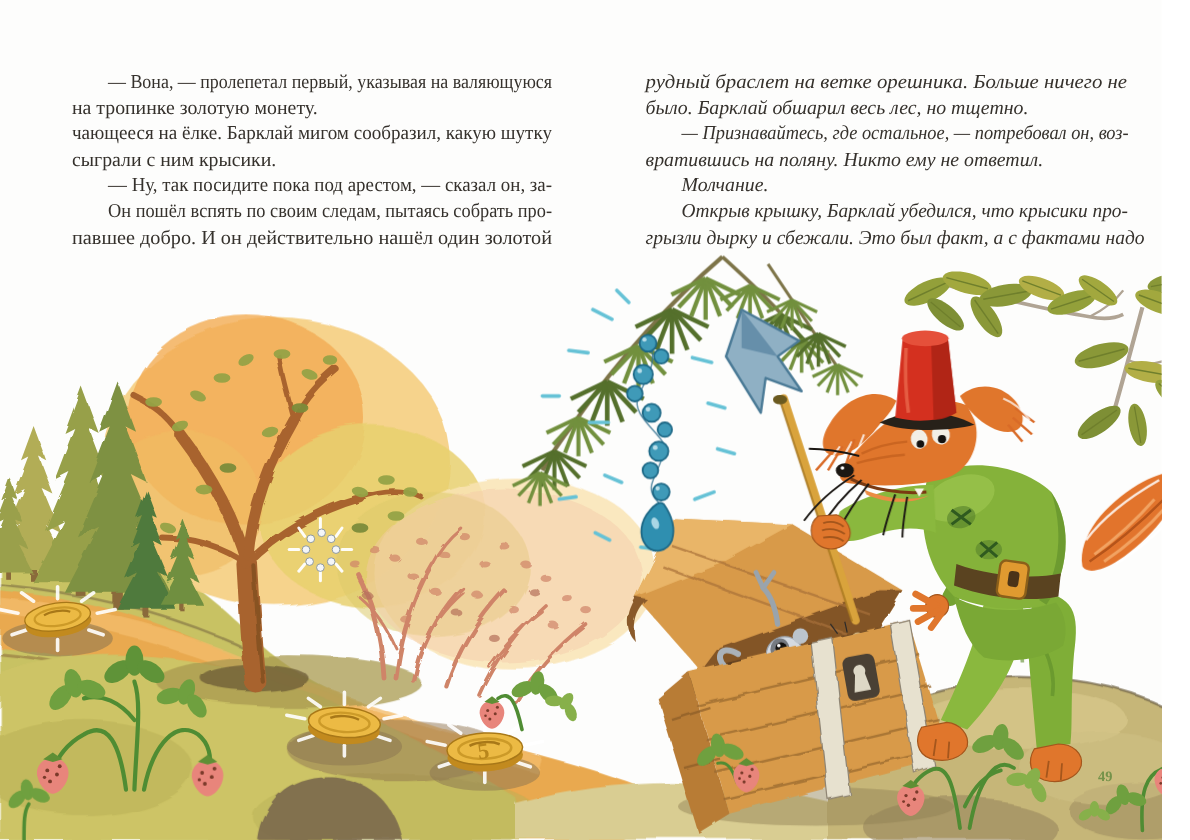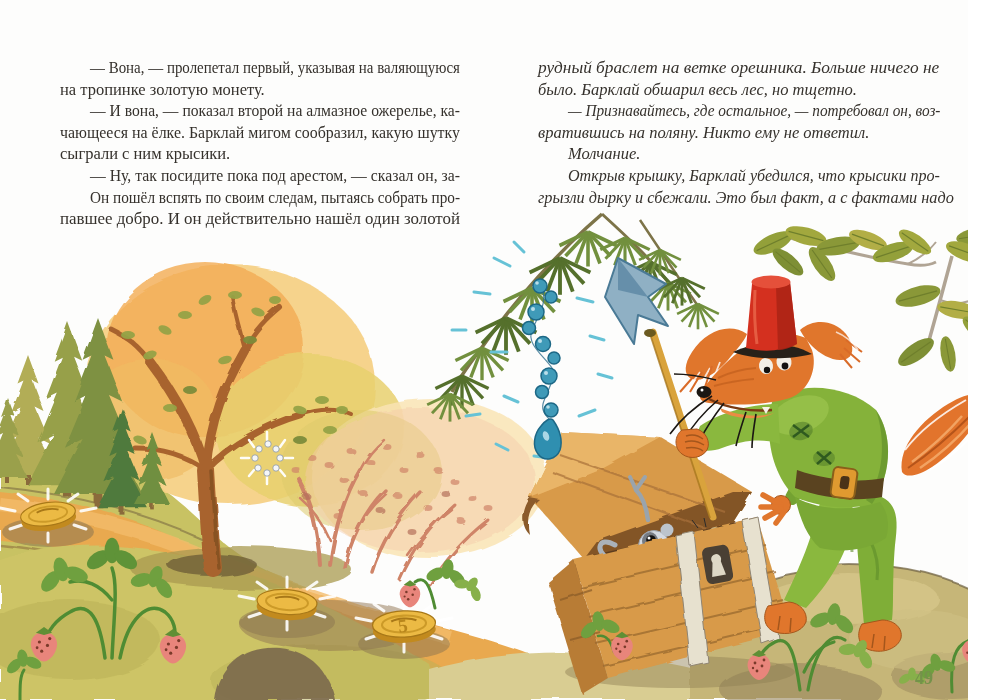--- a/index.html
+++ b/index.html
@@ -5,31 +5,30 @@
   html,body{margin:0;padding:0;background:#ffffff;}
   #spread{position:relative;width:968px;height:700px;background:#fdfdfc;overflow:hidden;
           font-family:"Liberation Serif","DejaVu Serif",serif;color:#35312c;}
   #art{position:absolute;left:0;top:0;z-index:1;}
   .text-col{position:absolute;top:57px;z-index:2;font-size:16.5px;line-height:21.6px;}
   #left-col{left:60px;width:400px;}
   #right-col{left:538px;width:398px;font-style:italic;}
   .tline{height:21.6px;}
   .tline span{display:inline-block;white-space:nowrap;transform-origin:0 60%;}
   .tline.indent{padding-left:30px;}
-  .pageno{position:absolute;left:915px;top:668px;z-index:3;font-size:18px;font-weight:bold;color:#74924a;}
+  .pageno{position:absolute;left:915px;top:640px;z-index:3;font-size:12px;font-weight:bold;color:#74924a;}
 </style>
 </head>
 <body>
 
 <div id="spread">
 
   <div id="left-col" class="text-col">
       <div class="tline indent just"><span style="transform: scaleX(0.905614);">— Вона, — пролепетал первый, указывая на валяющуюся</span></div>
       <div class="tline"><span>на тропинке золотую монету.</span></div>
-      <div class="tline indent just"><span style="transform: scaleX(0.946443);">— И вона, — показал второй на алмазное ожерелье, ка-</span></div>
       <div class="tline just"><span style="transform: scaleX(0.964146);">чающееся на ёлке. Барклай мигом сообразил, какую шутку</span></div>
       <div class="tline"><span>сыграли с ним крысики.</span></div>
       <div class="tline indent just"><span style="transform: scaleX(0.954762);">— Ну, так посидите пока под арестом, — сказал он, за-</span></div>
       <div class="tline indent just"><span style="transform: scaleX(0.925977);">Он пошёл вспять по своим следам, пытаясь собрать про-</span></div>
       <div class="tline just"><span style="transform: scaleX(1.02314);">павшее добро. И он действительно нашёл один золотой</span></div>
     </div>
   <div id="right-col" class="text-col">
       <div class="tline just"><span style="transform: scaleX(1.04909);">рудный браслет на ветке орешника. Больше ничего не</span></div>
       <div class="tline"><span>было. Барклай обшарил весь лес, но тщетно.</span></div>
       <div class="tline indent just"><span style="transform: scaleX(0.92666);">— Признавайтесь, где остальное, — потребовал он, воз-</span></div>

